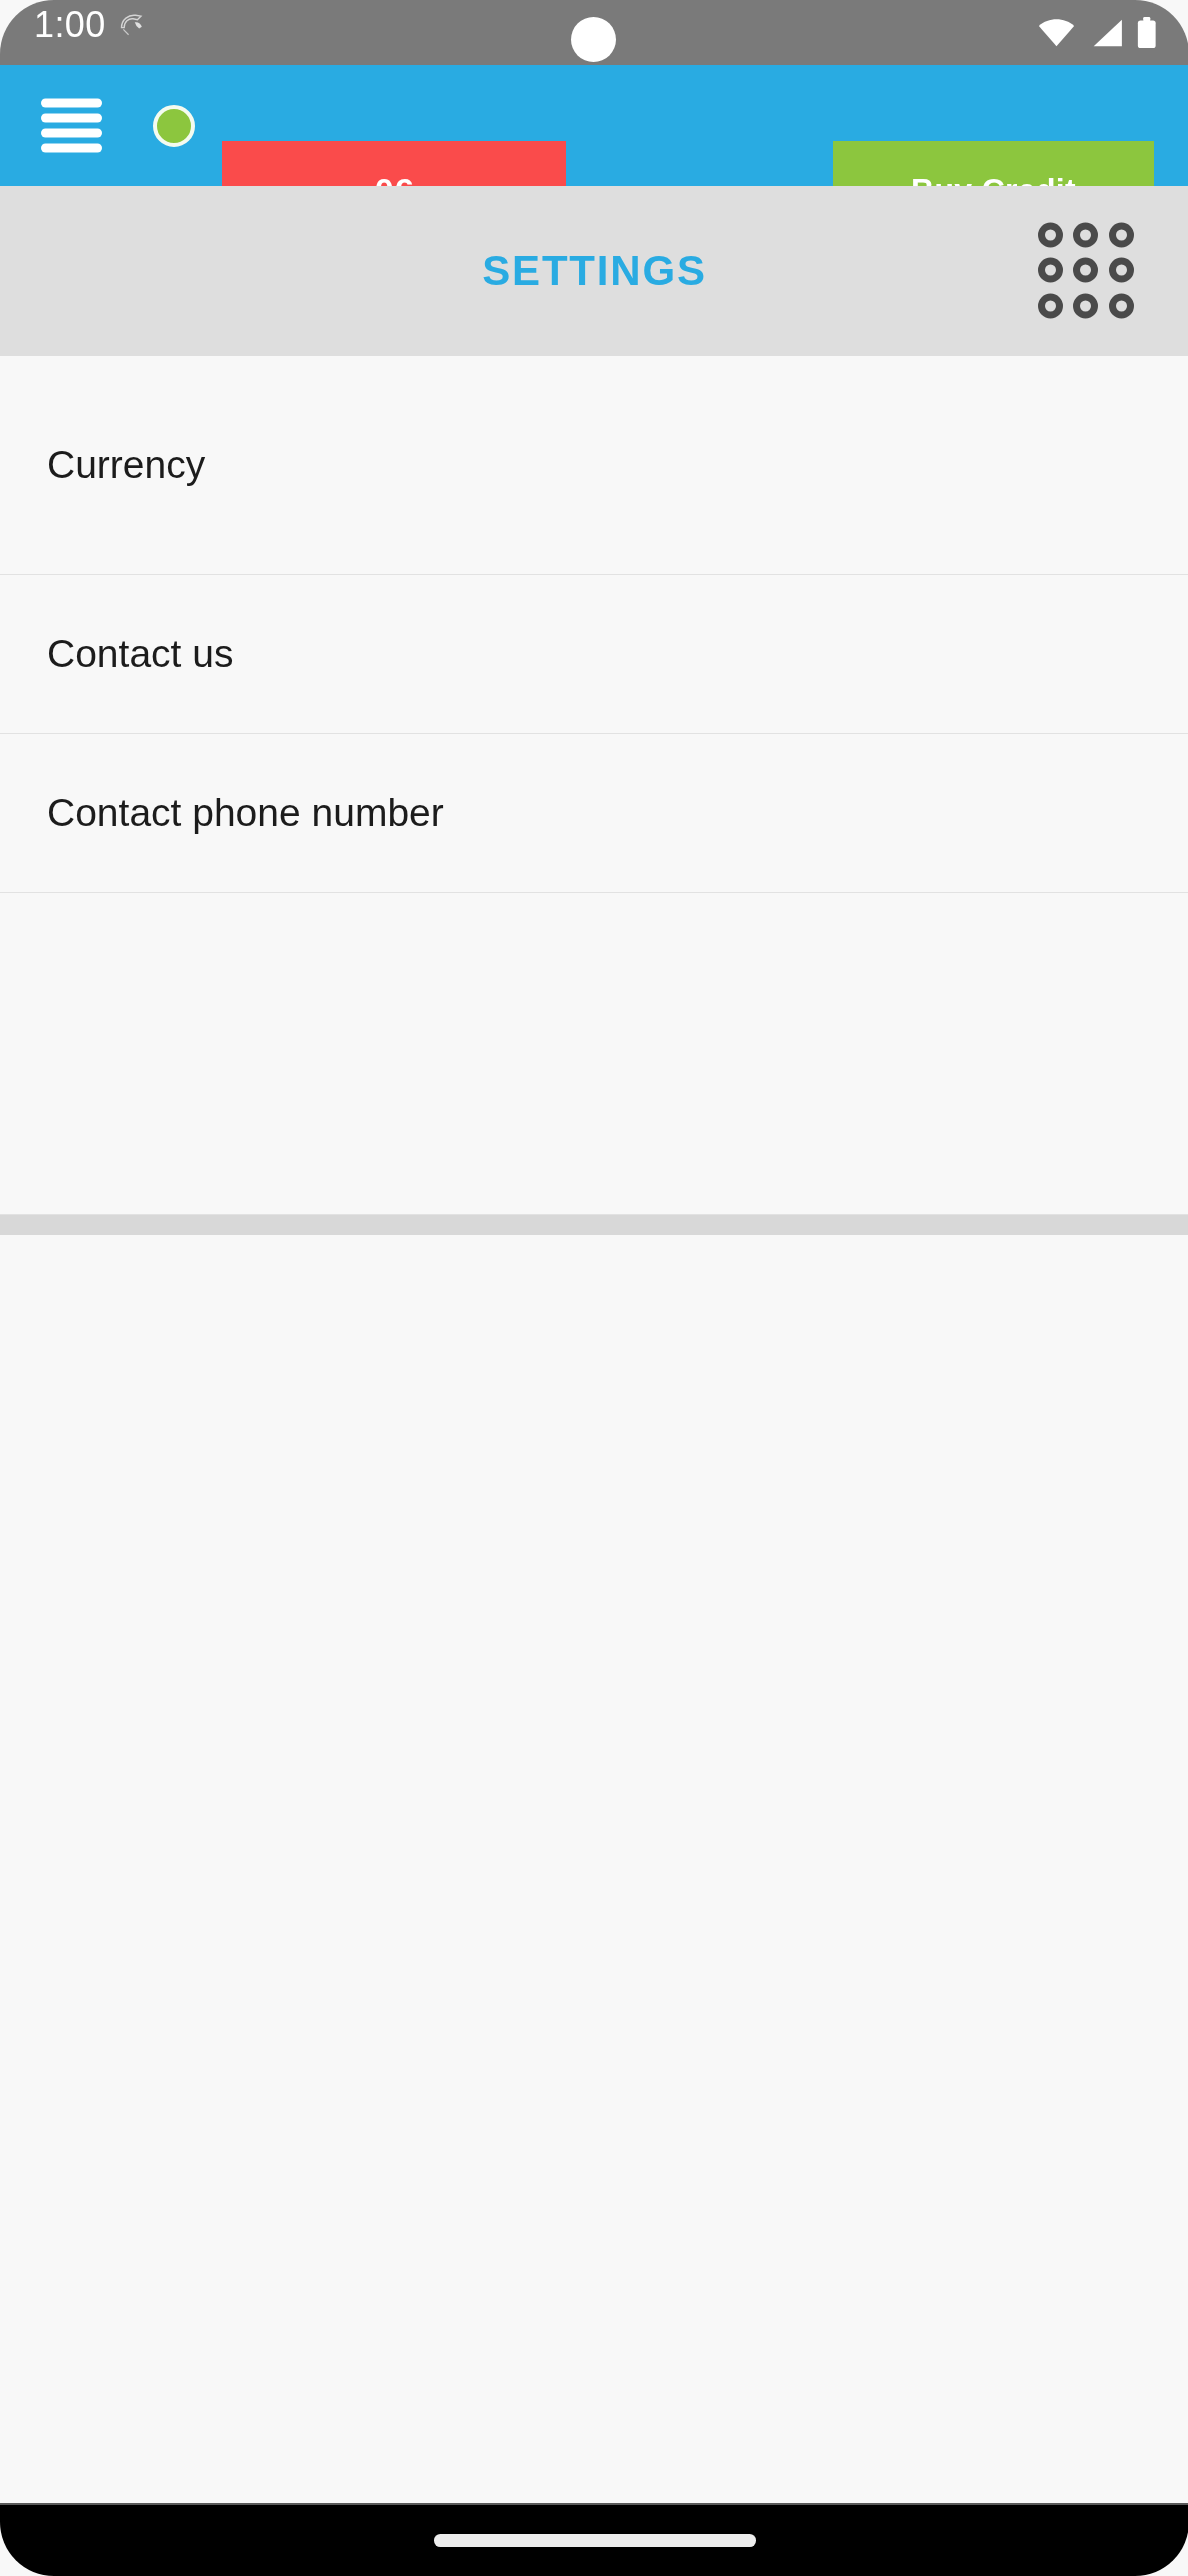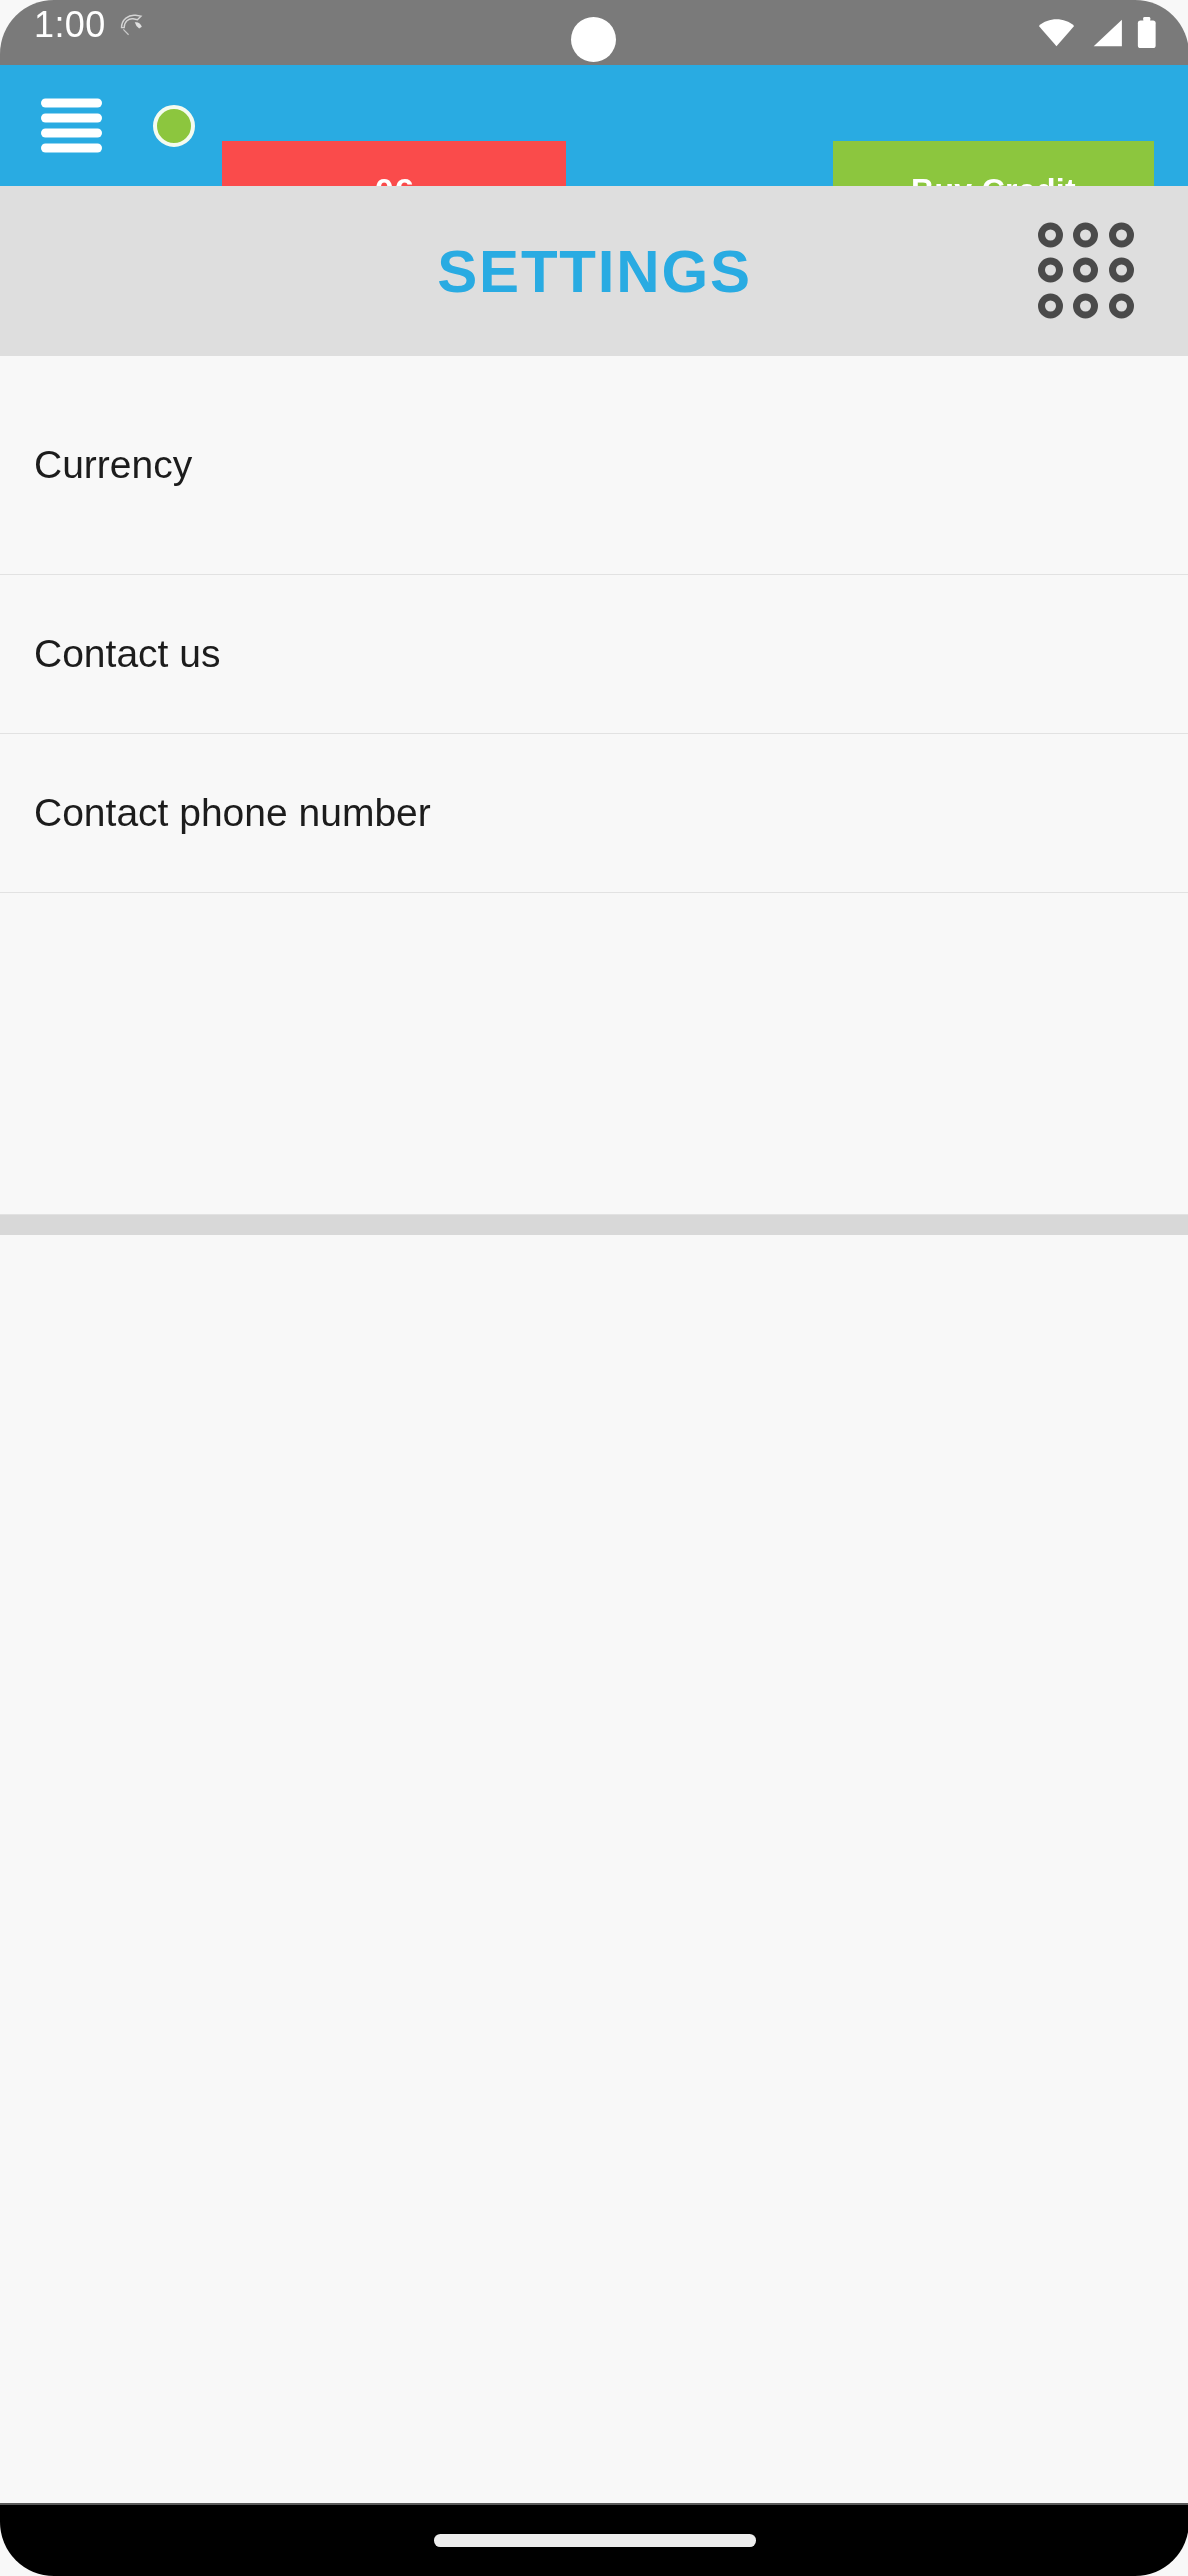--- a/index.html
+++ b/index.html
@@ -107,21 +107,21 @@
   .page-header {
     position:absolute; top:186px; left:0;
     width:1189px; height:170px;
     background:#DEDEDE;
   }
   .page-title {
     position:absolute; left:0; top:0;
     width:1189px; height:170px;
     display:flex; align-items:center; justify-content:center;
     color:#29ABE2;
-    font-size:60px; font-weight:bold;
+    font-size:42px; font-weight:bold;
     letter-spacing:1.8px;
   }
   .grid-icon {
     position:absolute; right:54px; top:50%;
     transform:translateY(-50%);
     width:97px; height:97px;
     display:grid;
     grid-template-columns:repeat(3,1fr);
     grid-template-rows:repeat(3,1fr);
     gap:9px;
@@ -139,21 +139,21 @@
   .settings-list {
     position:absolute; top:356px; left:0;
     width:1189px;
     background:#F8F8F8;
   }
   .list-item {
     position:relative;
     width:1189px;
     background:#F8F8F8;
     border-bottom:1.8px solid #E2E2E2;
-    padding:0 0 0 34px;
+    padding:0 0 0 47px;
     display:flex; flex-direction:column; justify-content:center;
     cursor:pointer;
   }
   .list-item.with-sub { height:219px; }
   .list-item.simple { height:159px; }
   .item-title {
     color:#1C1C1C;
     font-size:39px;
     font-weight:400;
     line-height:1.1;

